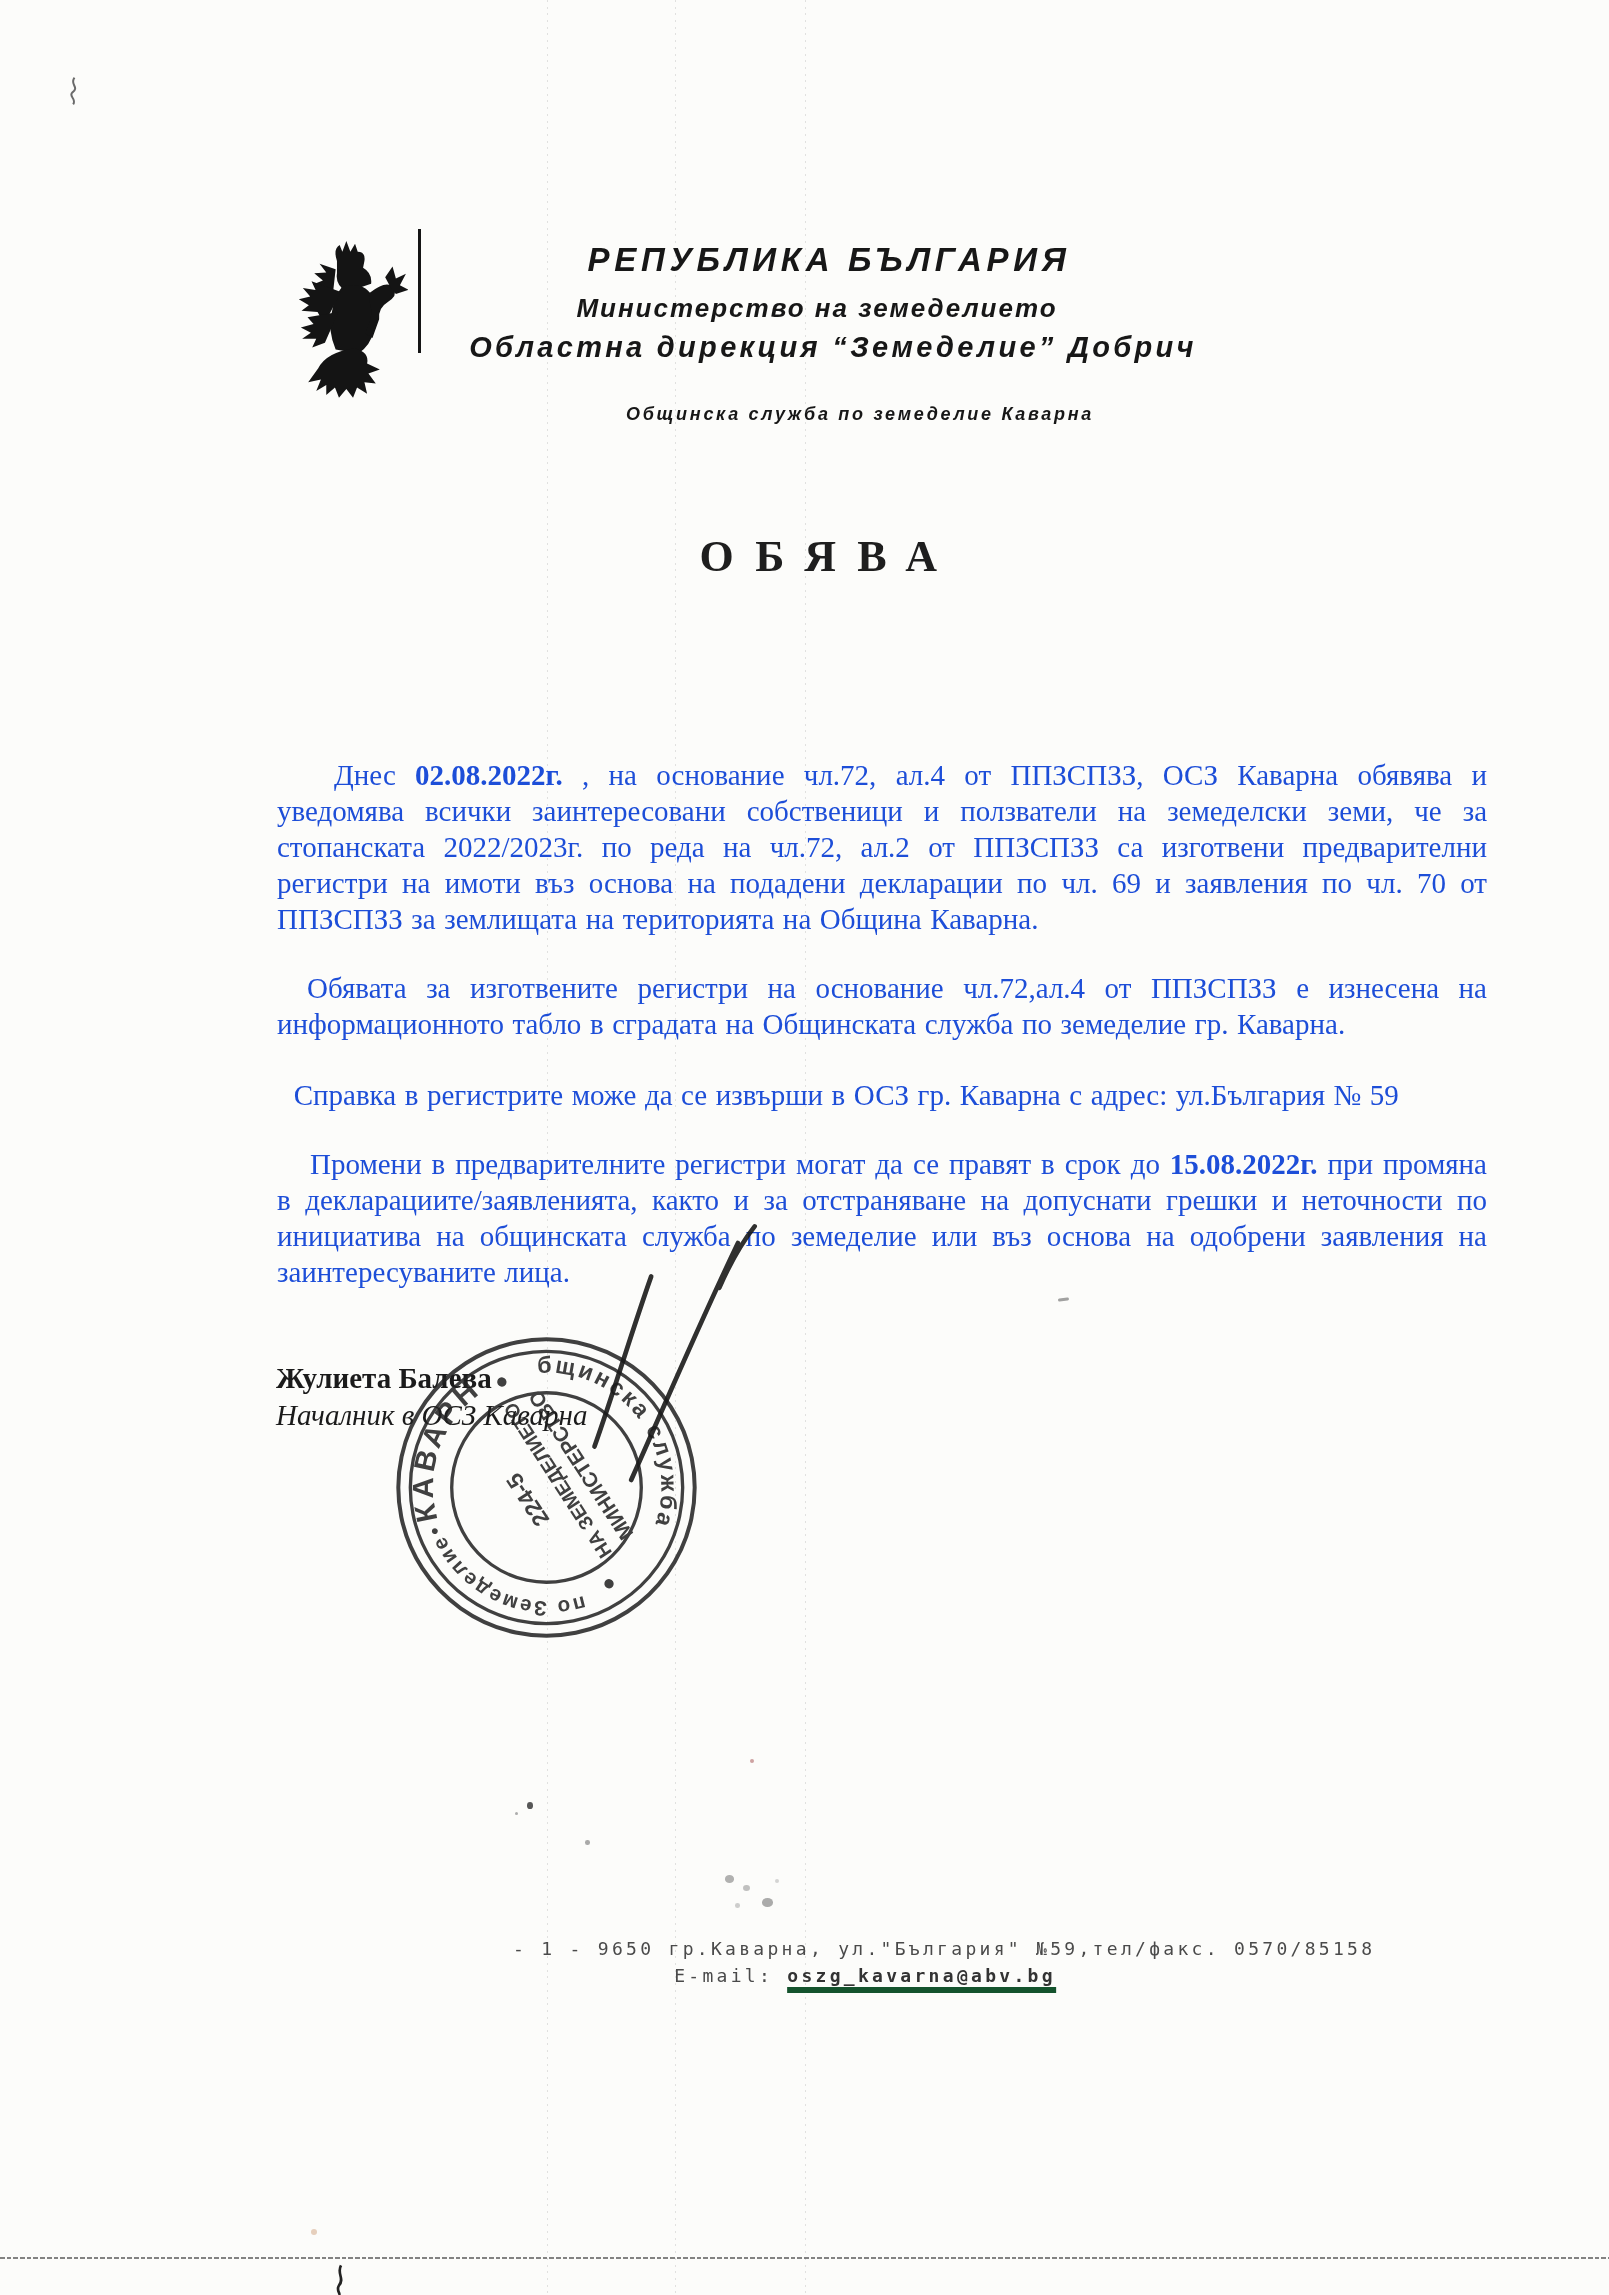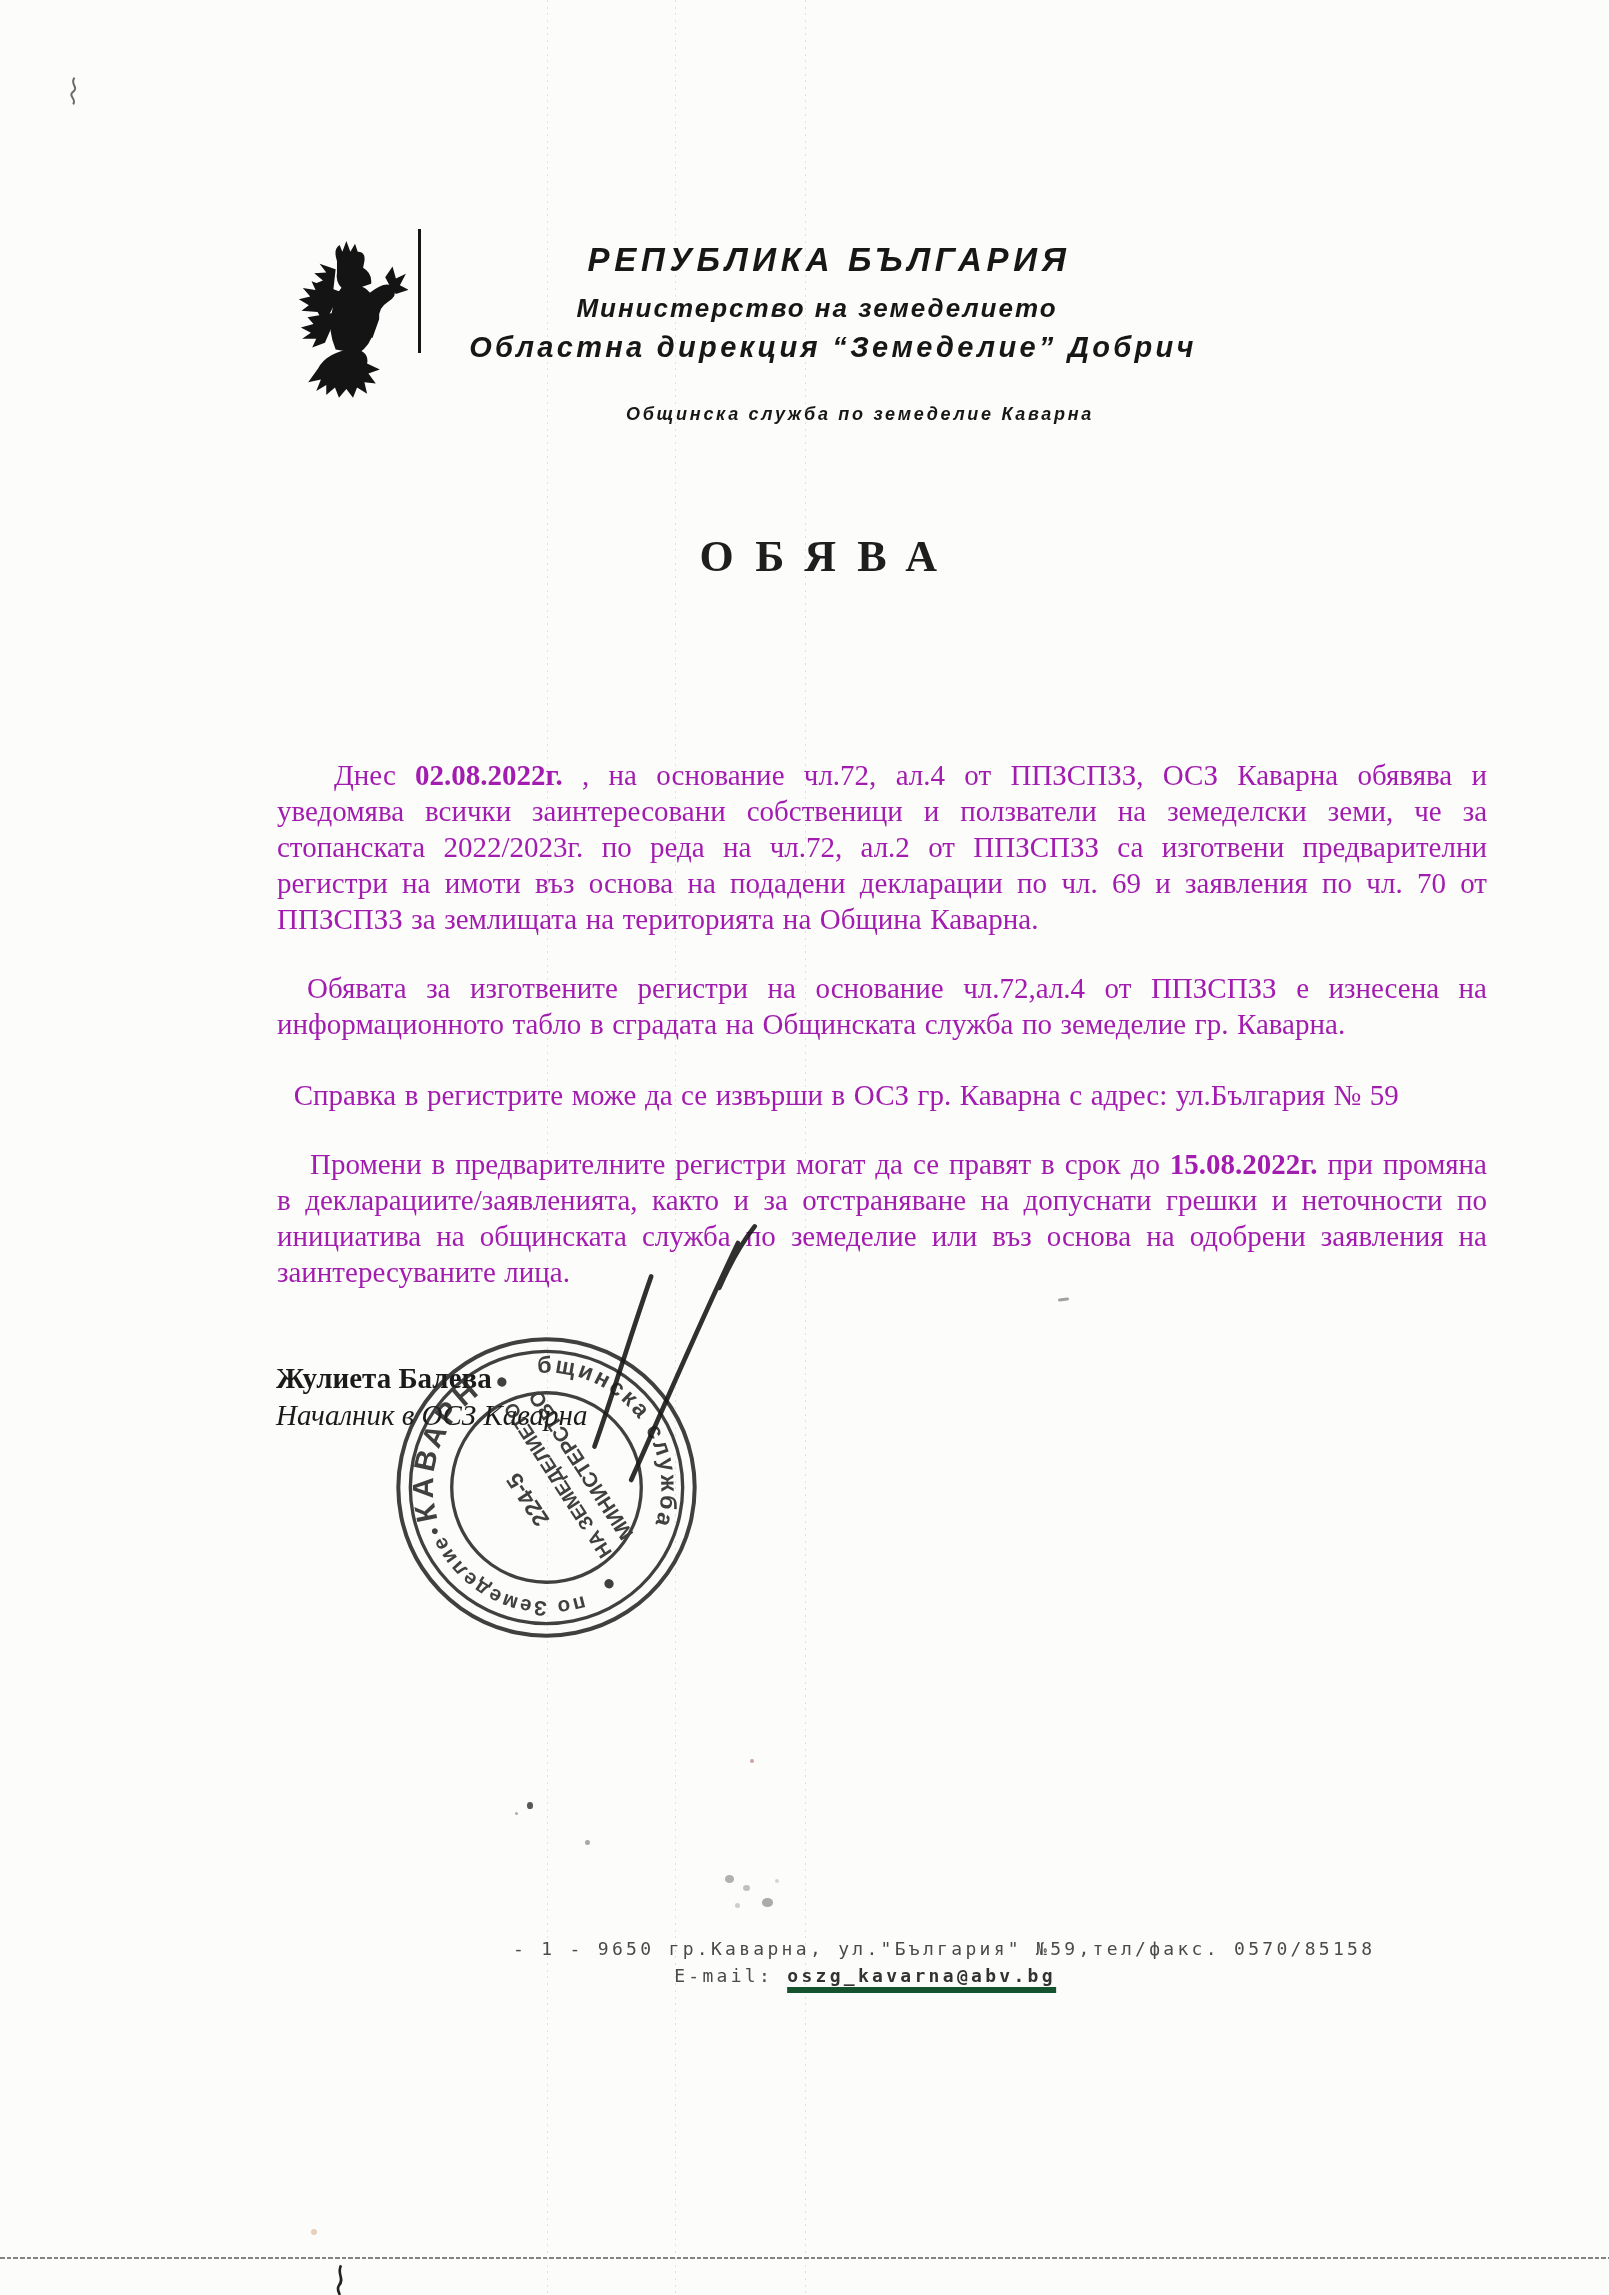--- a/index.html
+++ b/index.html
@@ -15,21 +15,21 @@
   .h2{top:293px;left:817px;font-size:26px;letter-spacing:2px;}
   .h3{top:331px;left:833px;font-size:29px;letter-spacing:3.3px;}
   .h4{top:372px;left:860px;font-size:18px;letter-spacing:2.7px;margin-top:32px;}
   .vbar{position:absolute;left:418px;top:229px;width:2.7px;height:124px;background:#151515;}
   .emblem{position:absolute;left:278px;top:233px;}
   
   .doc-title{position:absolute;top:531px;left:829px;transform:translateX(-50%);
       font-size:44px;font-weight:700;letter-spacing:21.4px;color:#1e1e1e;white-space:nowrap;}
   
   .para{position:absolute;left:277px;width:1210px;font-size:29px;line-height:36px;
-        text-align:justify;color:#a21caf;word-spacing:1.3px;}
+        text-align:justify;color:#1d4ed8;word-spacing:1.3px;}
   .p1{top:728px;text-indent:57px;}
   .p2{top:941px;text-indent:30px;}
   .p3{top:1048px;text-indent:16.7px;text-align:left;}
   .p4{top:1117px;text-indent:33px;}
   .bd{font-weight:700;}
   
   .sig-name{position:absolute;left:276px;top:1362px;font-size:29px;font-weight:700;white-space:nowrap;}
   .sig-role{position:absolute;left:276px;top:1399px;font-size:29px;font-style:italic;white-space:nowrap;}
   
   .stamp{position:absolute;left:393px;top:1334px;width:307px;height:307px;opacity:.86;}

